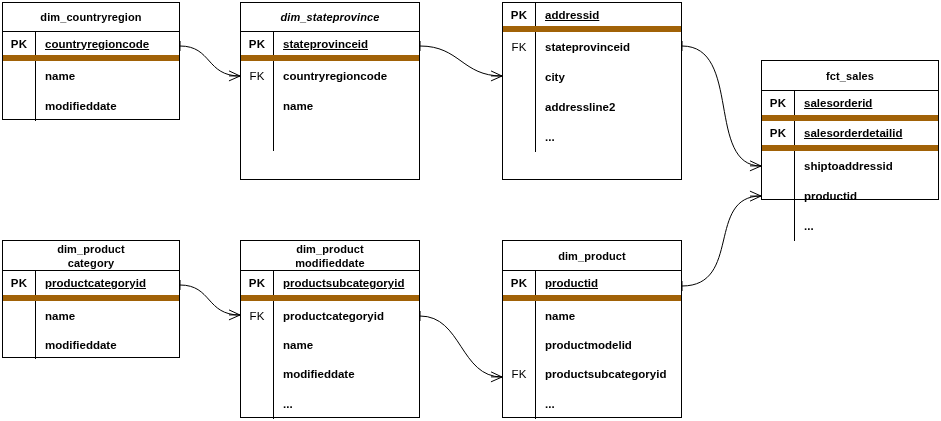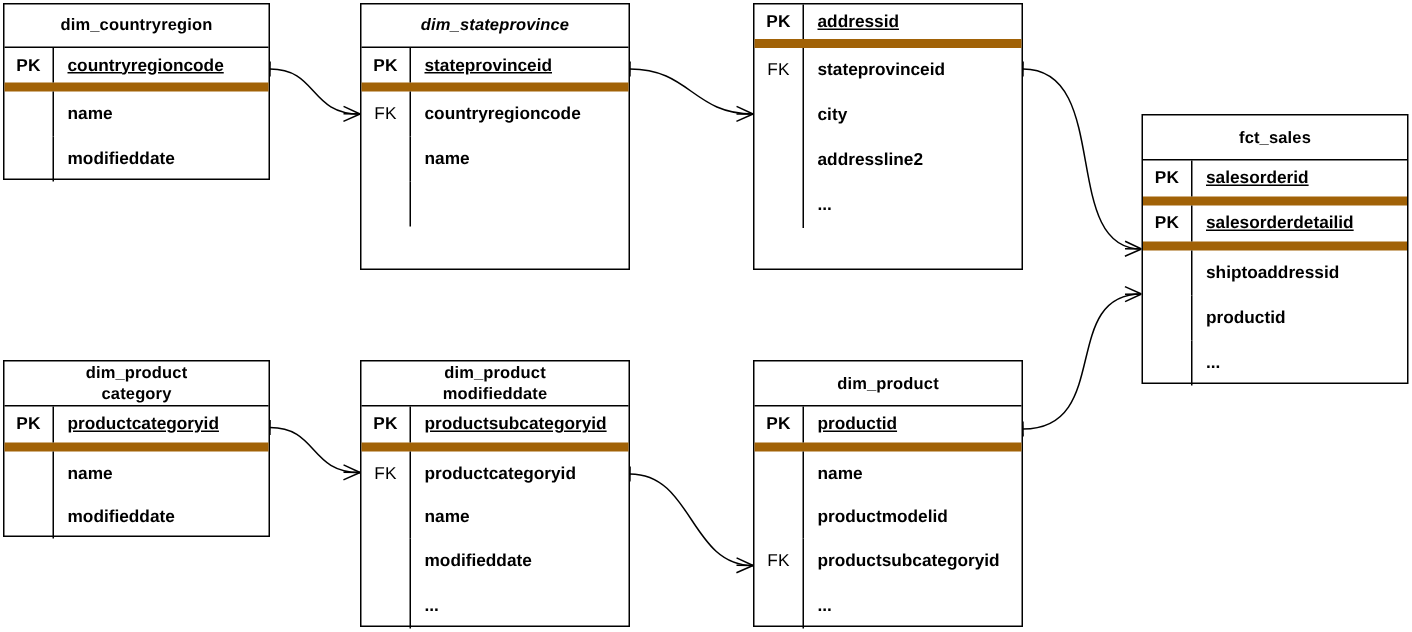--- a/index.html
+++ b/index.html
@@ -191,21 +191,21 @@
         </div>
         <div class="ent-row" style="height: 30px;">
           <div class="keycell"></div>
           <div class="namecell">addressline2</div>
         </div>
         <div class="ent-row" style="height: 30px;">
           <div class="keycell"></div>
           <div class="namecell">...</div>
         </div>
       </div>
-      <div class="entity" style="left: 761px; top: 76px; width: 178px; height: 180px;">
+      <div class="entity" style="left: 761px; top: 60px; width: 178px; height: 140px;">
         <div class="ent-title" style="height: 30px;">
           <div>fct_sales</div>
         </div>
         <div class="ent-row divider" style="height: 30px;">
           <div class="keycell">PK</div>
           <div class="namecell pk">salesorderid</div>
         </div>
         <div class="ent-row divider" style="height: 30px;">
           <div class="keycell">PK</div>
           <div class="namecell pk">salesorderdetailid</div>

